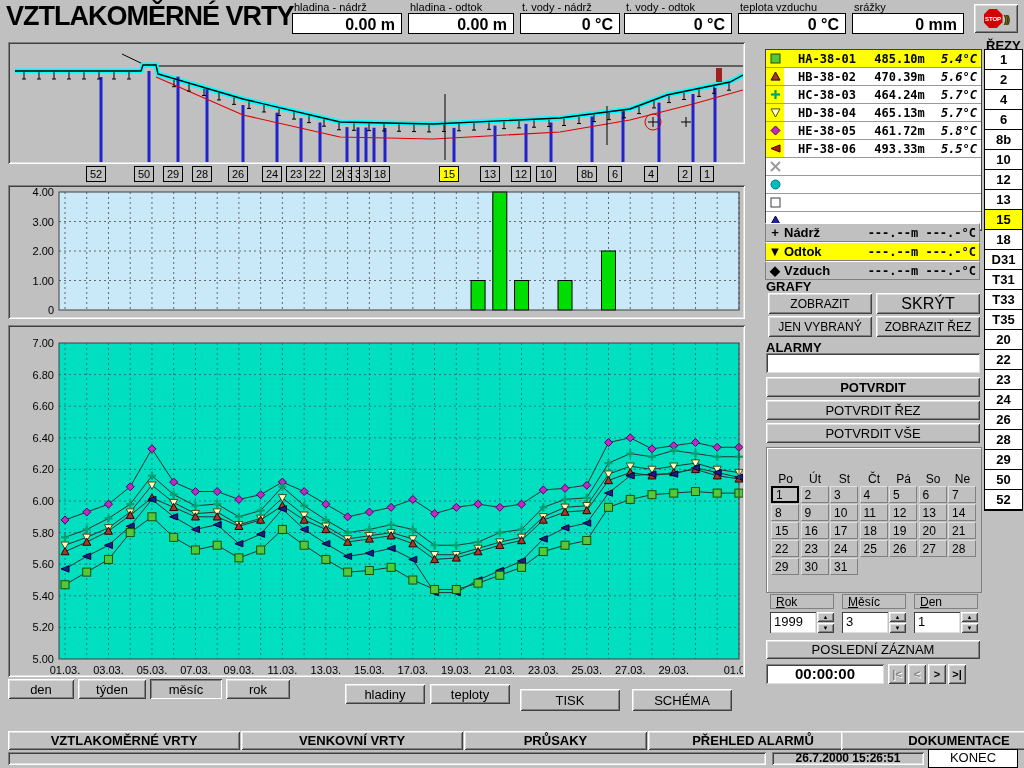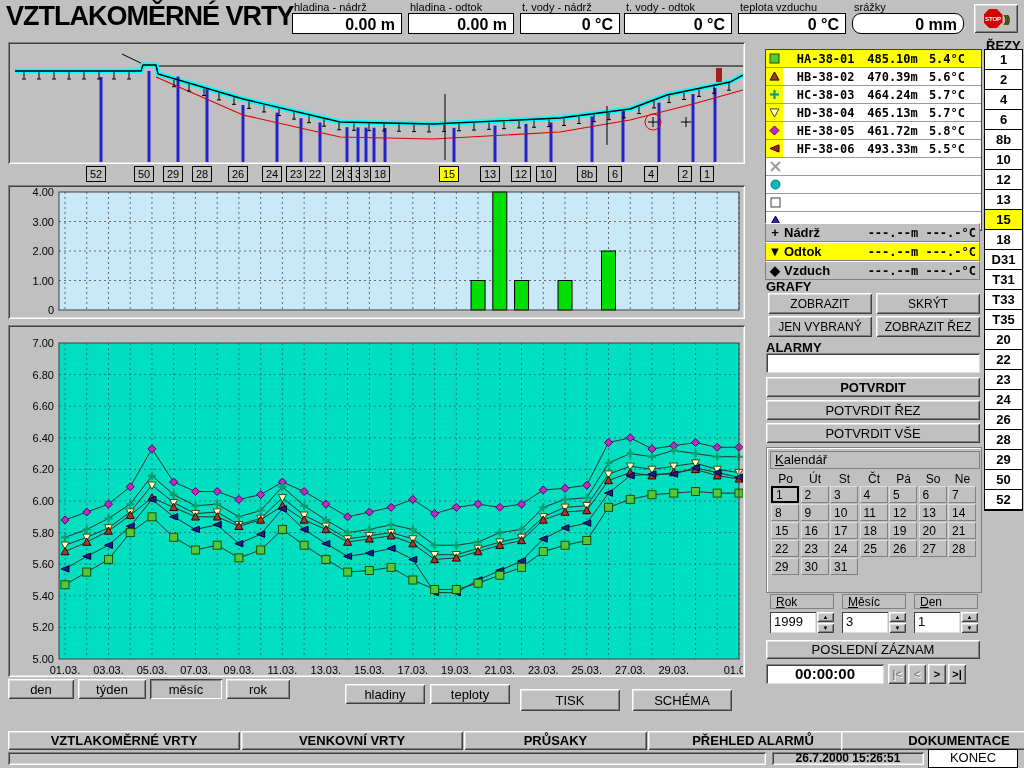--- a/index.html
+++ b/index.html
@@ -28,21 +28,21 @@
   #bar-panel{position:absolute;left:8px;top:185px;width:737px;height:134px;}
   #line-panel{position:absolute;left:8px;top:325px;width:737px;height:352px;}
   #vrty-title{position:absolute;left:766px;top:52px;font-size:13px;font-weight:bold;}
   #rezy-title{position:absolute;left:986px;top:38px;font-size:13px;font-weight:bold;}
   #wells-list{position:absolute;left:765px;top:49px;width:215px;border:1px solid #404040;background:#fff;}
   .well-row{display:flex;align-items:center;height:17px;font-family:"DejaVu Sans Mono",monospace;
       font-size:12px;font-weight:bold;border-bottom:1px solid #9a9a9a;}
   .well-row .mk{width:19px;display:flex;align-items:center;justify-content:center;height:100%;}
   .well-row .nm{width:80px;padding-left:14px;}
   .well-row .lv{width:70px;}
-  .well-row .tp{margin-left:auto;padding-right:16px;}
+  .well-row .tp{margin-left:auto;padding-right:4px;font-style:italic;}
   #env-rows{position:absolute;left:765px;top:223px;width:215px;}
   .env-row{display:flex;align-items:center;height:17px;border:1px solid #808080;border-top:1px solid #fff;
       font-size:13px;font-weight:bold;background:#c0c0c0;}
   .env-row.sel{background:#ffff00;}
   .env-row .mk{width:18px;text-align:center;}
   .env-row .vals{margin-left:auto;font-family:"DejaVu Sans Mono",monospace;font-size:12px;padding-right:3px;}
   #grafy-title{position:absolute;left:766px;top:279px;font-size:13px;font-weight:bold;}
   #alarmy-title{position:absolute;left:766px;top:340px;font-size:13px;font-weight:bold;}
   #alarm-input{position:absolute;left:766px;top:353px;width:214px;height:20px;border:none;box-sizing:border-box;
       font-size:13px;padding:0 4px;}
@@ -84,21 +84,21 @@
       <div class="hfield-box" style="left: 292px; width: 110px;">0.00 m</div>
       <div class="hfield-label" style="left: 410px;">hladina - odtok</div>
       <div class="hfield-box" style="left: 408px; width: 106px;">0.00 m</div>
       <div class="hfield-label" style="left: 522px;">t. vody - nádrž</div>
       <div class="hfield-box" style="left: 520px; width: 100px;">0 °C</div>
       <div class="hfield-label" style="left: 626px;">t. vody - odtok</div>
       <div class="hfield-box" style="left: 624px; width: 108px;">0 °C</div>
       <div class="hfield-label" style="left: 740px;">teplota vzduchu</div>
       <div class="hfield-box" style="left: 738px; width: 108px;">0 °C</div>
       <div class="hfield-label" style="left: 854px;">srážky</div>
-      <div class="hfield-box" style="left: 852px; width: 112px; border-radius: 9px;">0 mm</div>
+      <div class="hfield-box" style="left: 852px; width: 112px;">0 mm</div>
     </div>
   <div id="stop-btn" class="raised">
     <span class="stop-octagon">
         <span>STOP</span>
       </span>
     <span class="waves">)))</span>
   </div>
 
   <div id="section-panel" class="sunken">
     <svg id="section-svg" width="733" height="118">
@@ -735,35 +735,34 @@
       <div class="env-row">
         <div class="mk">◆</div>
         <div>Vzduch</div>
         <div class="vals">---.--m  ---.-°C</div>
       </div>
     </div>
 
   <div id="grafy-title">GRAFY</div>
   <div id="grafy-btns">
       <div class="btn raised" style="left: 768px; top: 293px; width: 104px; height: 21px; font-size: 12px;">ZOBRAZIT</div>
-      <div class="btn raised" style="left: 876px; top: 293px; width: 104px; height: 21px; font-size: 12px;">SKRÝT</div>
+      <div class="btn raised" style="left: 876px; top: 293px; width: 104px; height: 21px; font-size: 16px;">SKRÝT</div>
       <div class="btn raised" style="left: 768px; top: 316px; width: 104px; height: 21px; font-size: 12px;">JEN VYBRANÝ</div>
       <div class="btn raised" style="left: 876px; top: 316px; width: 104px; height: 21px; font-size: 12px;">ZOBRAZIT ŘEZ</div>
     </div>
 
   <div id="alarmy-title">ALARMY</div>
   <input id="alarm-input" class="whitebox" value="" style="">
   <div id="alarm-btns">
       <div class="btn raised" style="left: 766px; top: 377px; width: 214px; height: 20px; font-weight: bold;">POTVRDIT</div>
       <div class="btn raised" style="left: 766px; top: 400px; width: 214px; height: 20px;">POTVRDIT ŘEZ</div>
       <div class="btn raised" style="left: 766px; top: 423px; width: 214px; height: 20px;">POTVRDIT VŠE</div>
     </div>
 
   <div id="cal-box">
-      <div id="cal-title"><u>K</u>alendář</div>
       <div class="cal-hdr" style="left: 4px;">Po</div>
       <div class="cal-hdr" style="left: 33.5px;">Út</div>
       <div class="cal-hdr" style="left: 63px;">St</div>
       <div class="cal-hdr" style="left: 92.5px;">Čt</div>
       <div class="cal-hdr" style="left: 122px;">Pá</div>
       <div class="cal-hdr" style="left: 151.5px;">So</div>
       <div class="cal-hdr" style="left: 181px;">Ne</div>
       <div class="cal-cell sel" style="left: 4px; top: 38px;">1</div>
       <div class="cal-cell" style="left: 33.5px; top: 38px;">2</div>
       <div class="cal-cell" style="left: 63px; top: 38px;">3</div>

